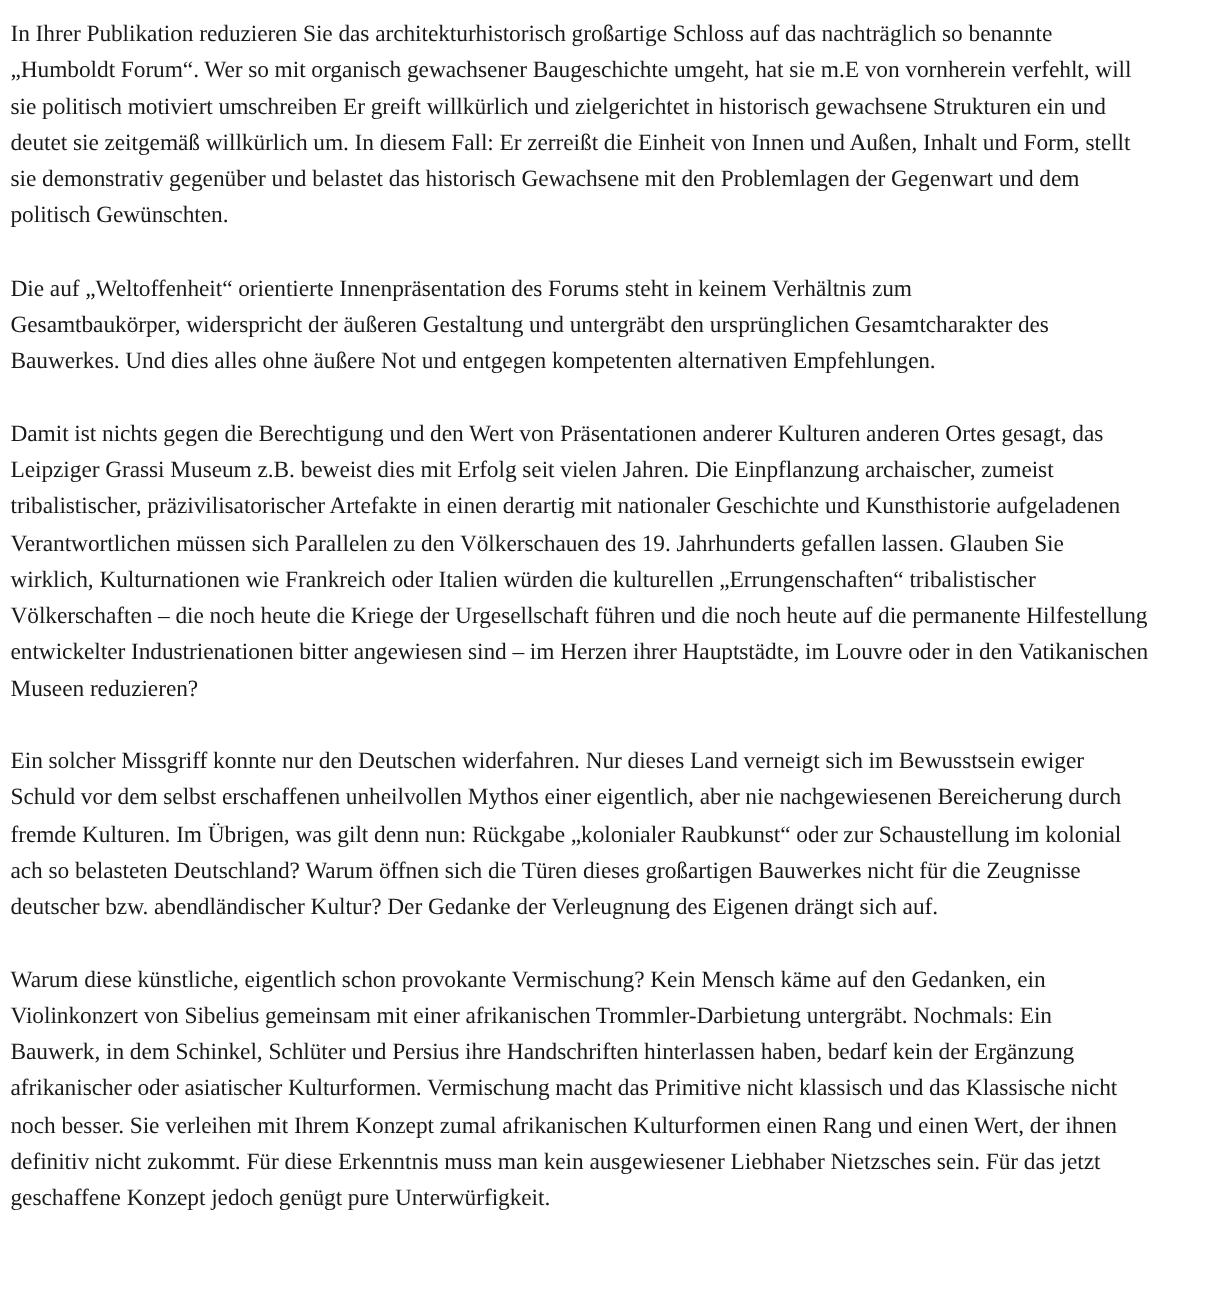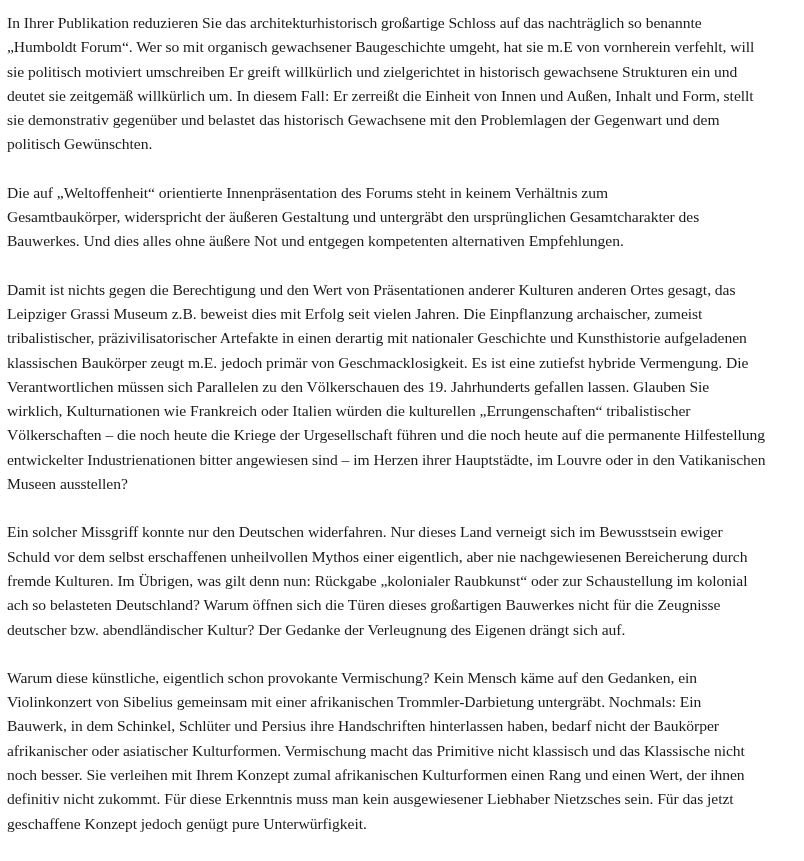--- a/index.html
+++ b/index.html
@@ -47,38 +47,37 @@
   <p class="para">
     <span class="line">Die auf „Weltoffenheit“ orientierte Innenpräsentation des Forums steht in keinem Verhältnis zum</span>
     <span class="line">Gesamtbaukörper, widerspricht der äußeren Gestaltung und untergräbt den ursprünglichen Gesamtcharakter des</span>
     <span class="line">Bauwerkes. Und dies alles ohne äußere Not und entgegen kompetenten alternativen Empfehlungen.</span>
   </p>
 
   <p class="para">
     <span class="line">Damit ist nichts gegen die Berechtigung und den Wert von Präsentationen anderer Kulturen anderen Ortes gesagt, das</span>
     <span class="line">Leipziger Grassi Museum z.B. beweist dies mit Erfolg seit vielen Jahren. Die Einpflanzung archaischer, zumeist</span>
     <span class="line">tribalistischer, präzivilisatorischer Artefakte in einen derartig mit nationaler Geschichte und Kunsthistorie aufgeladenen</span>
-    <span class="line">klassischen Baukörper zeugt m.E. jedoch primär von Geschmacklosigkeit. Es ist eine zutiefst hybride Vermengung. Die</span>
     <span class="line">Verantwortlichen müssen sich Parallelen zu den Völkerschauen des 19. Jahrhunderts gefallen lassen. Glauben Sie</span>
     <span class="line">wirklich, Kulturnationen wie Frankreich oder Italien würden die kulturellen „Errungenschaften“ tribalistischer</span>
     <span class="line">Völkerschaften – die noch heute die Kriege der Urgesellschaft führen und die noch heute auf die permanente Hilfestellung</span>
     <span class="line">entwickelter Industrienationen bitter angewiesen sind – im Herzen ihrer Hauptstädte, im Louvre oder in den Vatikanischen</span>
-    <span class="line">Museen ausstellen?</span>
+    <span class="line">Museen reduzieren?</span>
   </p>
 
   <p class="para">
     <span class="line">Ein solcher Missgriff konnte nur den Deutschen widerfahren. Nur dieses Land verneigt sich im Bewusstsein ewiger</span>
     <span class="line">Schuld vor dem selbst erschaffenen unheilvollen Mythos einer eigentlich, aber nie nachgewiesenen Bereicherung durch</span>
     <span class="line">fremde Kulturen. Im Übrigen, was gilt denn nun: Rückgabe „kolonialer Raubkunst“ oder zur Schaustellung im kolonial</span>
     <span class="line">ach so belasteten Deutschland? Warum öffnen sich die Türen dieses großartigen Bauwerkes nicht für die Zeugnisse</span>
     <span class="line">deutscher bzw. abendländischer Kultur? Der Gedanke der Verleugnung des Eigenen drängt sich auf.</span>
   </p>
 
   <p class="para">
     <span class="line">Warum diese künstliche, eigentlich schon provokante Vermischung? Kein Mensch käme auf den Gedanken, ein</span>
     <span class="line">Violinkonzert von Sibelius gemeinsam mit einer afrikanischen Trommler-Darbietung untergräbt. Nochmals: Ein</span>
-    <span class="line">Bauwerk, in dem Schinkel, Schlüter und Persius ihre Handschriften hinterlassen haben, bedarf nicht der Baukörper</span>
+    <span class="line">Bauwerk, in dem Schinkel, Schlüter und Persius ihre Handschriften hinterlassen haben, bedarf kein der Ergänzung</span>
     <span class="line">afrikanischer oder asiatischer Kulturformen. Vermischung macht das Primitive nicht klassisch und das Klassische nicht</span>
     <span class="line">noch besser. Sie verleihen mit Ihrem Konzept zumal afrikanischen Kulturformen einen Rang und einen Wert, der ihnen</span>
     <span class="line">definitiv nicht zukommt. Für diese Erkenntnis muss man kein ausgewiesener Liebhaber Nietzsches sein. Für das jetzt</span>
     <span class="line">geschaffene Konzept jedoch genügt pure Unterwürfigkeit.</span>
   </p>
 </div>
 
 </body></html>

